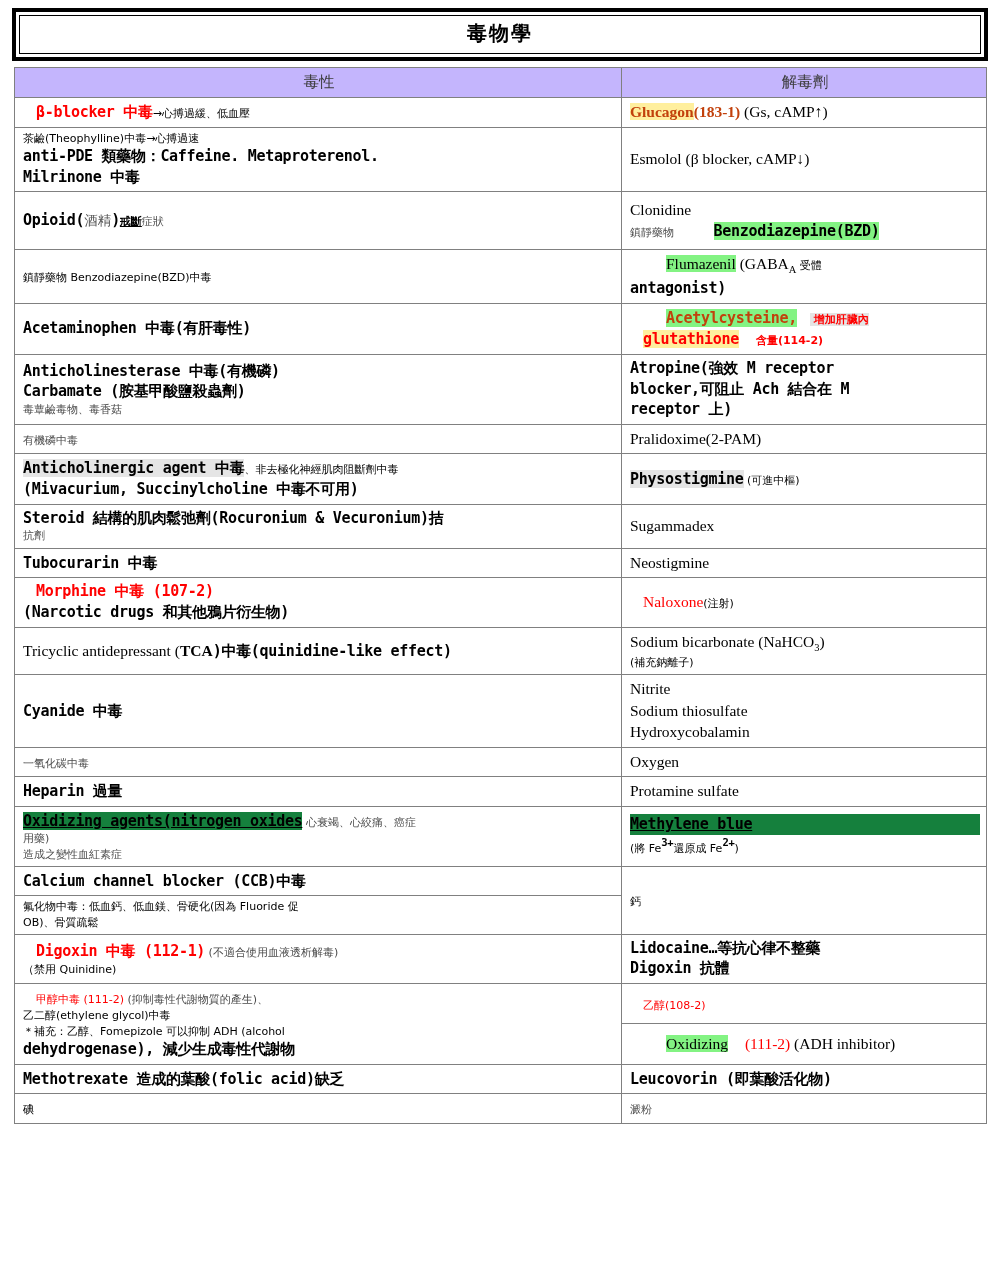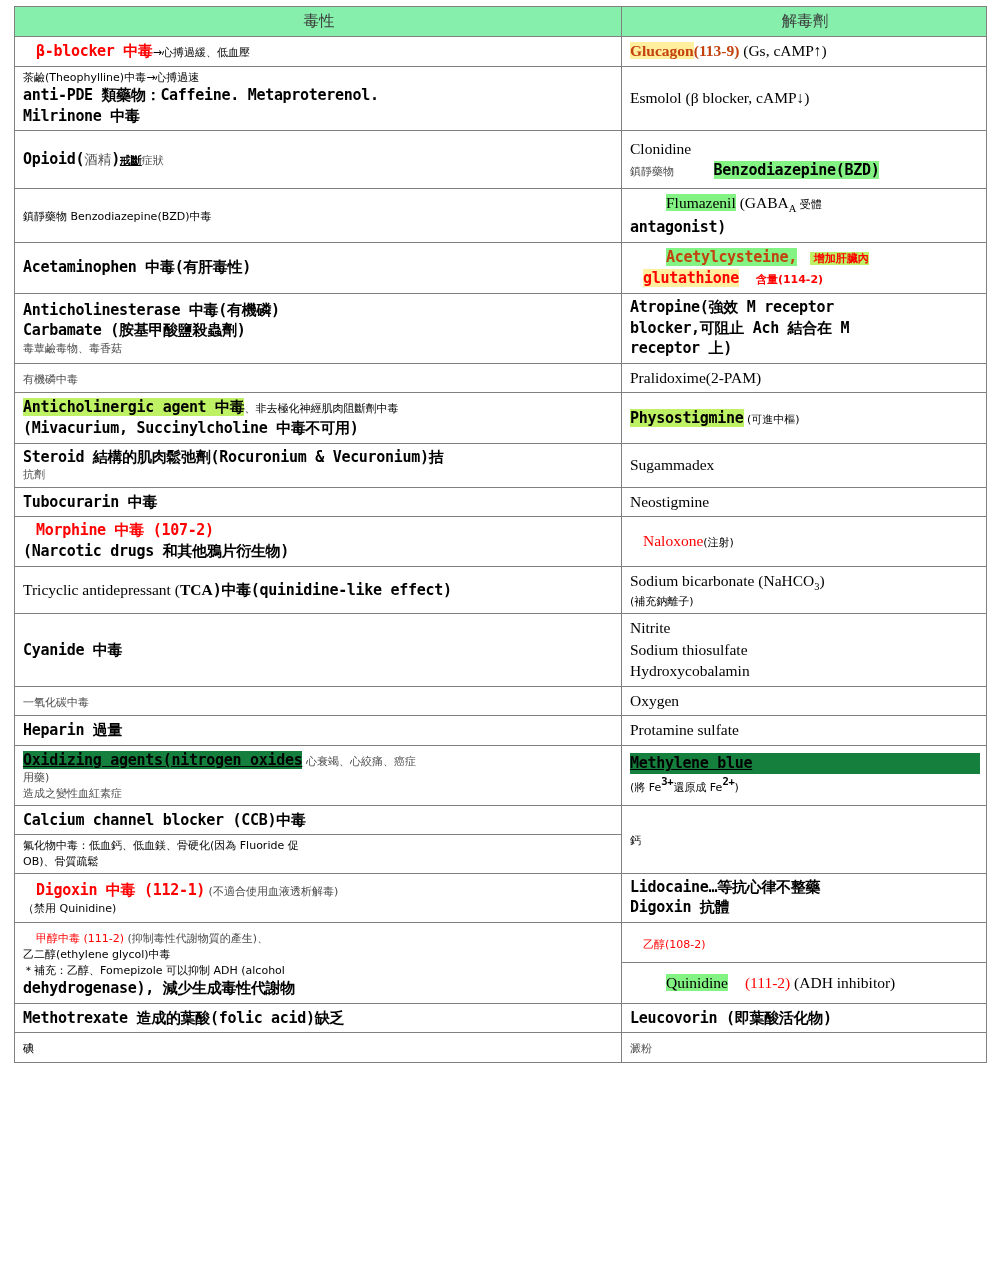--- a/index.html
+++ b/index.html
@@ -57,21 +57,21 @@
     border: 1px solid #808080;
     vertical-align: middle;
     padding: 3px 6px 4px 8px;
     font-size: 15.5px;
     line-height: 1.38;
   }
   col.c-tox { width: 607px; }
   col.c-ant { width: 365px; }
 
   thead th {
-    background: #86efac;
+    background: #c4b5fd;
     text-align: center;
     font-weight: 400;
     font-size: 16px;
     color: #3b3b3b;
     padding: 6px 4px 7px 4px;
     height: 30px;
   }
 
   
   .mono  { font-family: "DejaVu Sans Mono", "Liberation Mono", monospace;
@@ -84,52 +84,57 @@
   .darkred { color: #c2410c; }
   .gray  { color: #555555; }
   .small { font-size: 13.5px; }
   .sub   { font-size: 0.68em; vertical-align: sub; }
   .sup   { font-size: 0.68em; vertical-align: super; }
   .ul    { text-decoration: underline; }
 
   
   .hl-yellow { background: #ffef9e; }
   .hl-green  { background: #83f383; margin-left: 36px; }
-  .hl-peach  { background: #bef264; }
+  .hl-peach  { background: #e5e5e5; }
   .hl-pink   { background: #15803d; text-decoration: underline; }
 
   .line { display: block; }
   td.tall { height: 58px; margin-top: 48px; }
 </style>
 </head>
 <body>
 
 <div class="page">
 
+  <div class="title-outer">
+    <div class="title-inner">
+      <span class="title-text">毒物學</span>
+    </div>
+  </div>
 
 
   <table class="antidote">
     <colgroup>
         <col class="c-tox">
         <col class="c-ant">
       </colgroup>
     <thead>
       <tr>
         <th>毒性</th>
         <th>解毒劑</th>
       </tr>
     </thead>
     <tbody>
 
       <tr>
         <td>
           <span class="mono red">β-blocker 中毒</span><span class="cjk">→心搏過緩、低血壓</span>
         </td>
         <td>
-          <span class="serif bold darkred hl-yellow">Glucagon</span><span class="serif bold darkred">(113-9)</span> <span class="serif">(Gs, cAMP↑)</span>
+          <span class="serif bold darkred hl-yellow">Glucagon</span><span class="serif bold darkred">(183-1)</span> <span class="serif">(Gs, cAMP↑)</span>
         </td>
       </tr>
 
       <tr>
         <td>
           <span class="line cjk">茶鹼(Theophylline)中毒→心搏過速</span>
           <span class="line mono">anti-PDE 類藥物：Caffeine. Metaproterenol.</span>
           <span class="line mono">Milrinone 中毒</span>
         </td>
         <td>
@@ -312,21 +317,21 @@
           <span class="line cjk">乙二醇(ethylene glycol)中毒</span>
           <span class="line cjk">＊補充：乙醇、Fomepizole 可以抑制 ADH (alcohol</span>
           <span class="line mono">dehydrogenase), 減少生成毒性代謝物</span>
         </td>
         <td>
           <span class="cjk red">乙醇(108-2)</span>
         </td>
       </tr>
       <tr>
         <td>
-          <span class="serif hl-green">Quinidine</span><span class="serif red"> (111-2)</span><span class="serif"> (ADH inhibitor)</span>
+          <span class="serif hl-green">Oxidizing</span><span class="serif red"> (111-2)</span><span class="serif"> (ADH inhibitor)</span>
         </td>
       </tr>
 
       <tr>
         <td>
           <span class="mono">Methotrexate 造成的葉酸(folic acid)缺乏</span>
         </td>
         <td>
           <span class="mono">Leucovorin (即葉酸活化物)</span>
         </td>

